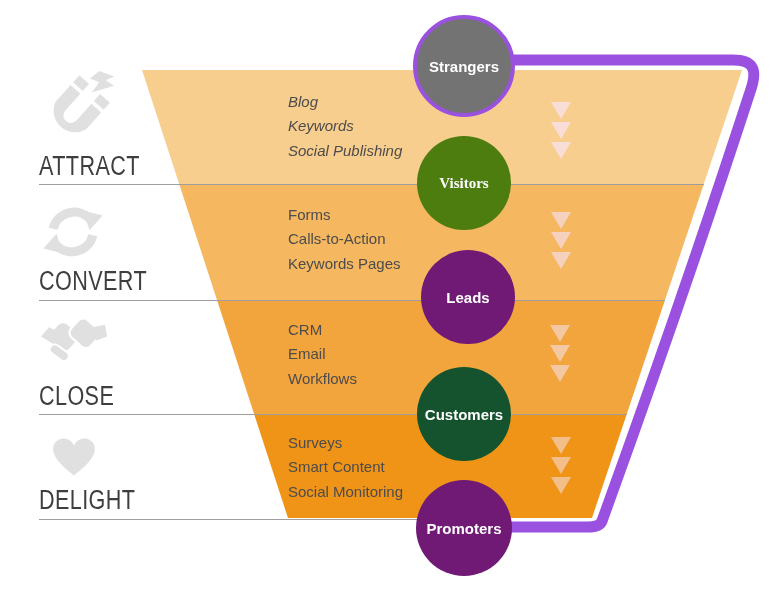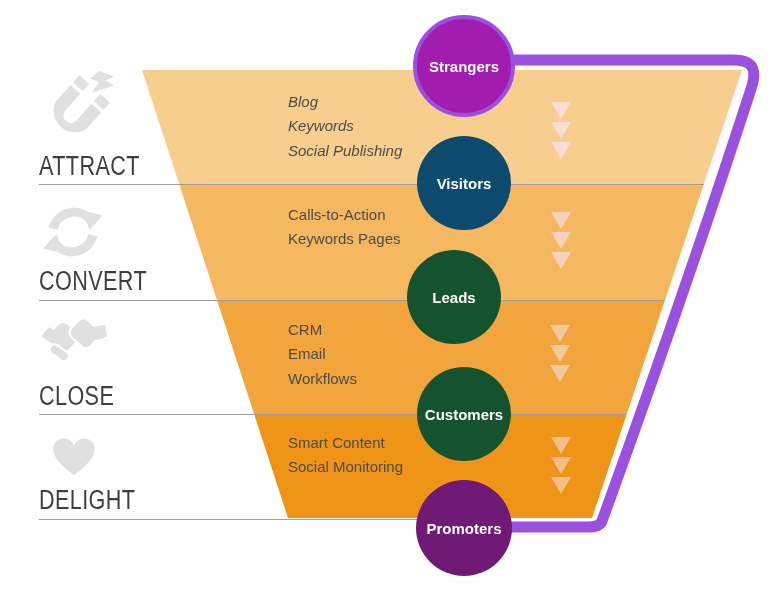--- a/index.html
+++ b/index.html
@@ -37,53 +37,55 @@
   <svg class="outline-svg" width="770" height="611">
     <path d="M 497 60 L 733 60 C 752 60 758 68 751 89 Q 684 295 602 521 Q 599.8 527 588 527 L 497 527" fill="none" stroke-width="11" stroke-linejoin="round" style="stroke: rgb(155, 81, 224);"></path>
   </svg>
 
   <div class="tools" style="top:90px;font-style:italic;">
     <div>Blog</div>
     <div>Keywords</div>
     <div>Social Publishing</div>
   </div>
   <div class="tools" style="top:203px;">
+    <div>Forms</div>
     <div>Calls-to-Action</div>
     <div>Keywords Pages</div>
   </div>
   <div class="tools" style="top:318px;">
     <div>CRM</div>
     <div>Email</div>
     <div>Workflows</div>
   </div>
   <div class="tools" style="top:431px;">
+    <div>Surveys</div>
     <div>Smart Content</div>
     <div>Social Monitoring</div>
   </div>
 
   <div class="arrow" style="left: 551px; top: 102px; border-top-color: rgb(248, 222, 214);"></div>
   <div class="arrow" style="left: 551px; top: 122px; border-top-color: rgb(248, 222, 214);"></div>
   <div class="arrow" style="left: 551px; top: 142px; border-top-color: rgb(248, 222, 214);"></div>
   <div class="arrow" style="left: 551px; top: 212px; border-top-color: rgb(246, 210, 190);"></div>
   <div class="arrow" style="left: 551px; top: 232px; border-top-color: rgb(246, 210, 190);"></div>
   <div class="arrow" style="left: 551px; top: 252px; border-top-color: rgb(246, 210, 190);"></div>
   <div class="arrow" style="left: 550px; top: 325px; border-top-color: rgb(244, 201, 162);"></div>
   <div class="arrow" style="left: 550px; top: 345px; border-top-color: rgb(244, 201, 162);"></div>
   <div class="arrow" style="left: 550px; top: 365px; border-top-color: rgb(244, 201, 162);"></div>
   <div class="arrow" style="left: 551px; top: 437px; border-top-color: rgb(242, 191, 139);"></div>
   <div class="arrow" style="left: 551px; top: 457px; border-top-color: rgb(242, 191, 139);"></div>
   <div class="arrow" style="left: 551px; top: 477px; border-top-color: rgb(242, 191, 139);"></div>
 
-  <div class="circle" style="left: 413px; top: 15px; width: 102px; height: 102px; border: 4px solid rgb(155, 81, 224); background-color: #a21caf;">
+  <div class="circle" style="left: 413px; top: 15px; width: 102px; height: 102px; border: 4px solid rgb(155, 81, 224); background-color: #737373;">
     <span>Strangers</span>
   </div>
-  <div class="circle" style="left: 417px; top: 136px; width: 94px; height: 94px; background-color: #0c4a6e;">
+  <div class="circle" style="left: 417px; top: 136px; width: 94px; height: 94px; background-color: #4d7c0f; font-family: Liberation Serif, serif;">
     <span>Visitors</span>
   </div>
-  <div class="circle" style="left: 407px; top: 250px; width: 94px; height: 94px; background-color: #14532d;">
+  <div class="circle" style="left: 421px; top: 250px; width: 94px; height: 94px; background-color: #701a75;">
     <span>Leads</span>
   </div>
   <div class="circle" style="left: 417px; top: 367px; width: 94px; height: 94px; background-color: #14532d;">
     <span>Customers</span>
   </div>
   <div class="circle" style="left: 416px; top: 480px; width: 96px; height: 96px; background-color: #701a75;">
     <span>Promoters</span>
   </div>
 
   <div class="stage-label" style="top:152px;">ATTRACT</div>

